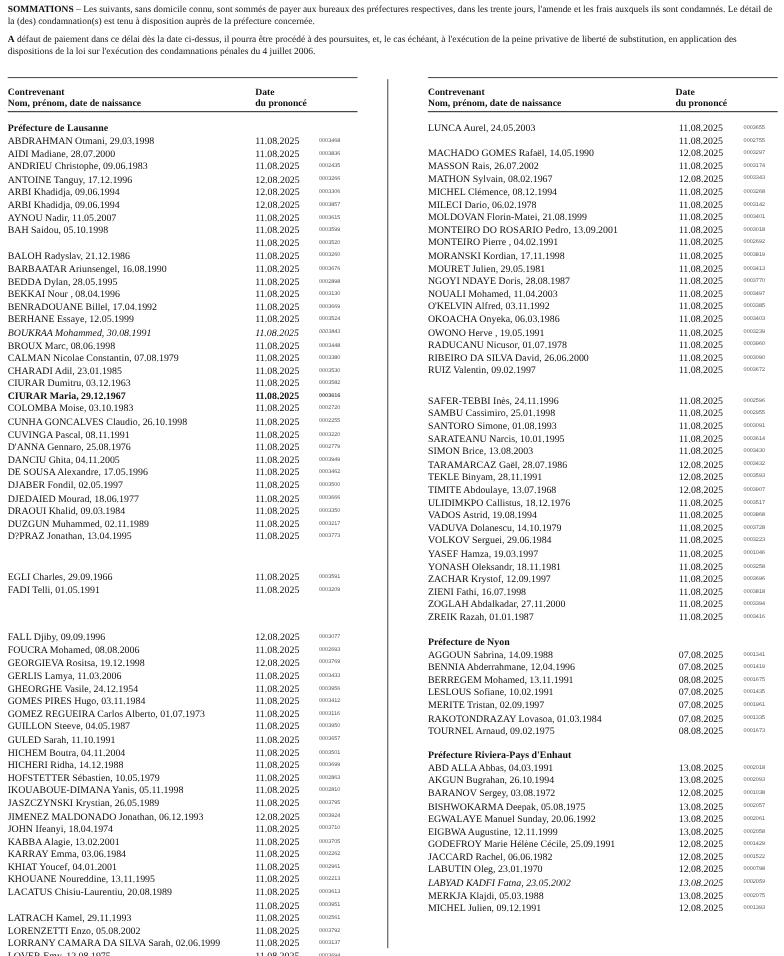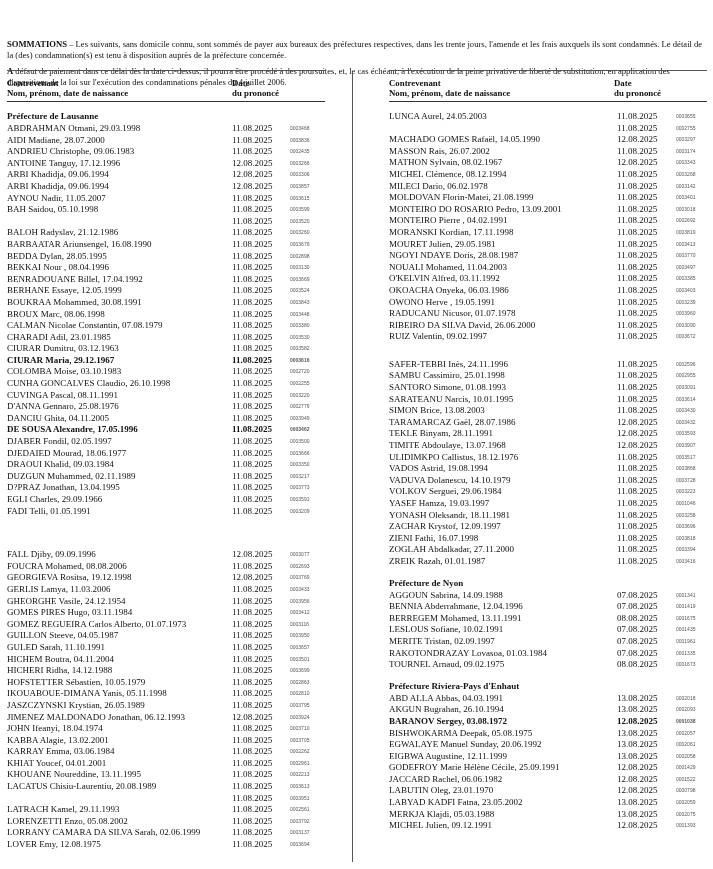--- a/index.html
+++ b/index.html
@@ -1,20 +1,20 @@
 <!DOCTYPE html>
 <html><head>
 <meta charset="utf-8">
 <style>
   html, body { margin: 0; padding: 0; background: #ffffff; }
   body {
     width: 713px; height: 869px; overflow: hidden; position: relative;
     font-family: "Liberation Serif", "DejaVu Serif", serif; color: #111;
   }
-  .intro { position: absolute; left: 7px; top: 3px; width: 700px; font-size: 8.6px; line-height: 11px; margin-top: 36px; }
+  .intro { position: absolute; left: 7px; top: 3px; width: 700px; font-size: 8.6px; line-height: 11px; }
   .intro p { margin: 0 0 5px 0; }
   .intro b { font-weight: bold; }
   .col { position: absolute; top: 70px; width: 318px; }
   .col.left { left: 7px; }
   .col.right { left: 389px; width: 318px; }
   .vdivider { position: absolute; left: 352px; top: 72px; width: 1px; height: 790px; background: #555; }
   .hrule-top { border-top: 1.4px solid #555; height: 0; width: 318px; }
   .thead { position: relative; height: 30px; font-weight: bold; font-size: 8.8px; line-height: 10px; }
   .thead .h1 { position: absolute; left: 0; top: 7px; }
   .thead .h2 { position: absolute; left: 225px; top: 7px; }
@@ -178,21 +178,21 @@
         </div>
         <div class="row" style="height: 11.6px;">
           <span class="name">BERHANE Essaye, 12.05.1999</span>
           <span class="dates">
             <span class="d">11.08.2025</span>
           </span>
           <span class="refs">
             <span class="r">0003524</span>
           </span>
         </div>
-        <div class="row" style="height: 11.6px;">
+        <div class="row" style="height: 11.6px; font-style: italic;">
           <span class="name">BOUKRAA Mohammed, 30.08.1991</span>
           <span class="dates">
             <span class="d">11.08.2025</span>
           </span>
           <span class="refs">
             <span class="r">0003843</span>
           </span>
         </div>
         <div class="row" style="height: 11.6px;">
           <span class="name">BROUX Marc, 08.06.1998</span>
@@ -277,21 +277,21 @@
         </div>
         <div class="row" style="height: 11.6px;">
           <span class="name">DANCIU Ghita, 04.11.2005</span>
           <span class="dates">
             <span class="d">11.08.2025</span>
           </span>
           <span class="refs">
             <span class="r">0003949</span>
           </span>
         </div>
-        <div class="row" style="height: 11.6px; font-weight: bold;">
+        <div class="row" style="height: 11.6px;">
           <span class="name">DE SOUSA Alexandre, 17.05.1996</span>
           <span class="dates">
             <span class="d">11.08.2025</span>
           </span>
           <span class="refs">
             <span class="r">0003462</span>
           </span>
         </div>
         <div class="row" style="height: 11.6px;">
           <span class="name">DJABER Fondil, 02.05.1997</span>
@@ -331,21 +331,21 @@
         </div>
         <div class="row" style="height: 11.6px;">
           <span class="name">D?PRAZ Jonathan, 13.04.1995</span>
           <span class="dates">
             <span class="d">11.08.2025</span>
           </span>
           <span class="refs">
             <span class="r">0003773</span>
           </span>
         </div>
-        <div class="row" style="height: 11.6px;">
+        <div class="row" style="height: 11.6px; margin-top: 25px;">
           <span class="name">EGLI Charles, 29.09.1966</span>
           <span class="dates">
             <span class="d">11.08.2025</span>
           </span>
           <span class="refs">
             <span class="r">0003591</span>
           </span>
         </div>
         <div class="row" style="height: 11.6px;">
           <span class="name">FADI Telli, 01.05.1991</span>
@@ -1017,21 +1017,21 @@
         </div>
         <div class="row" style="height: 11.6px;">
           <span class="name">AKGUN Bugrahan, 26.10.1994</span>
           <span class="dates">
             <span class="d">13.08.2025</span>
           </span>
           <span class="refs">
             <span class="r">0002093</span>
           </span>
         </div>
-        <div class="row" style="height: 11.6px; font-weight: bold;">
+        <div class="row" style="height: 11.6px;">
           <span class="name">BARANOV Sergey, 03.08.1972</span>
           <span class="dates">
             <span class="d">12.08.2025</span>
           </span>
           <span class="refs">
             <span class="r">0001038</span>
           </span>
         </div>
         <div class="row" style="height: 11.6px;">
           <span class="name">BISHWOKARMA Deepak, 05.08.1975</span>
@@ -1080,21 +1080,21 @@
         </div>
         <div class="row" style="height: 11.6px;">
           <span class="name">LABUTIN Oleg, 23.01.1970</span>
           <span class="dates">
             <span class="d">12.08.2025</span>
           </span>
           <span class="refs">
             <span class="r">0000798</span>
           </span>
         </div>
-        <div class="row" style="height: 11.6px;">
+        <div class="row" style="height: 11.6px; font-style: italic;">
           <span class="name">LABYAD KADFI Fatna, 23.05.2002</span>
           <span class="dates">
             <span class="d">13.08.2025</span>
           </span>
           <span class="refs">
             <span class="r">0002059</span>
           </span>
         </div>
         <div class="row" style="height: 11.6px;">
           <span class="name">MERKJA Klajdi, 05.03.1988</span>

